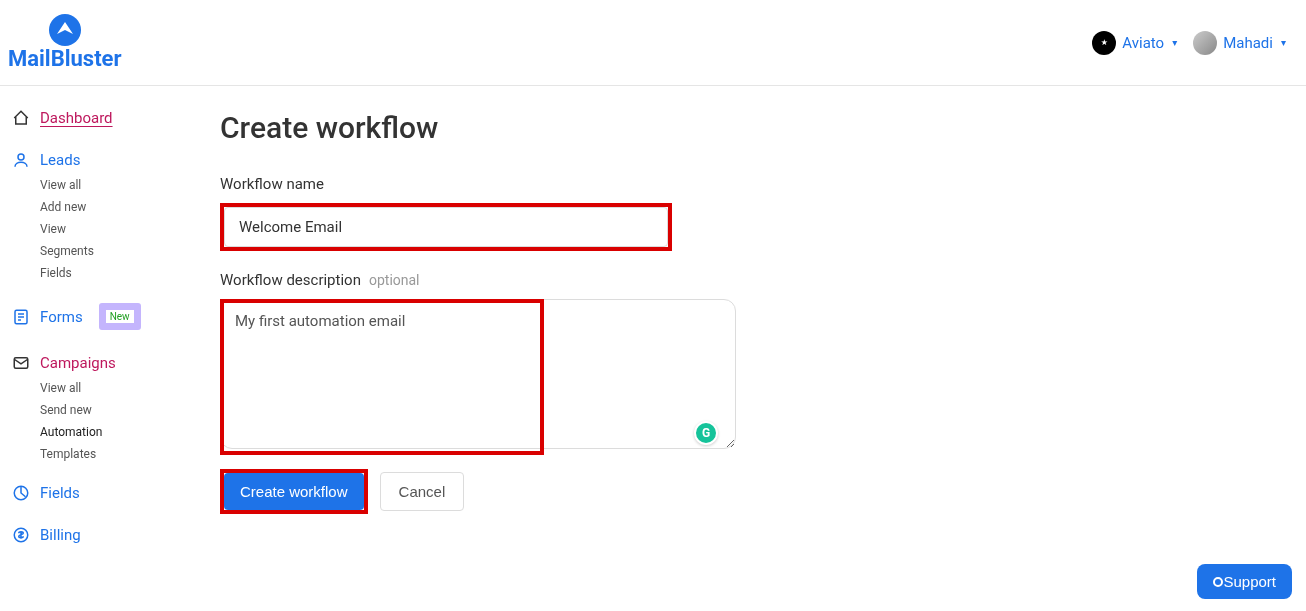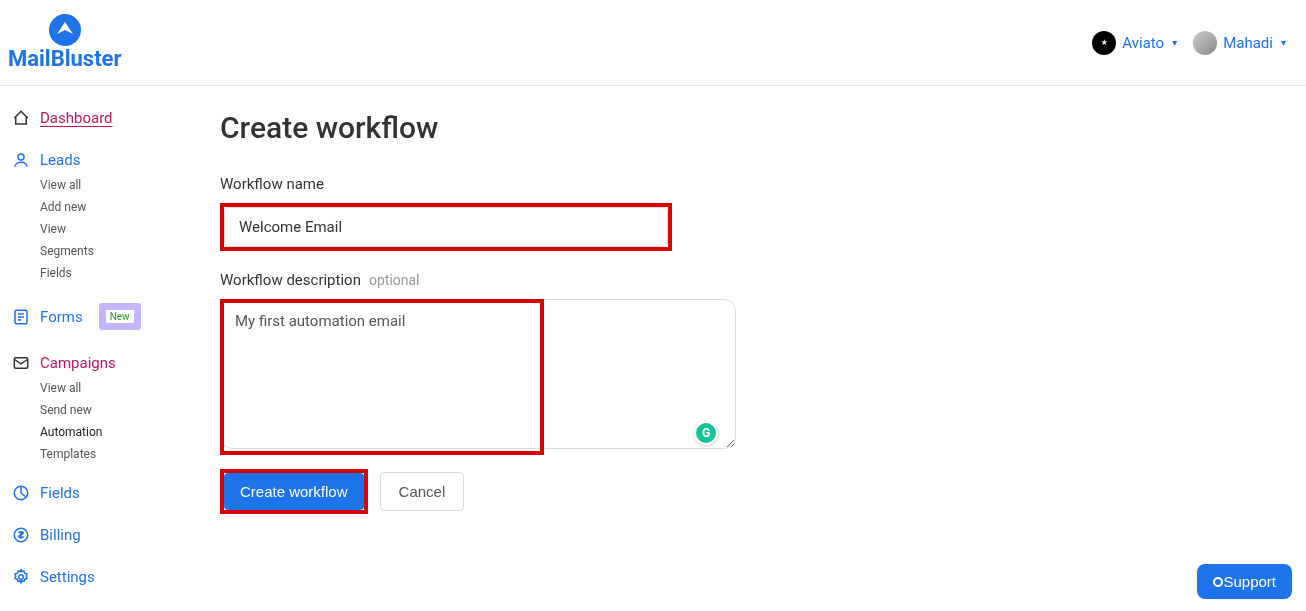--- a/index.html
+++ b/index.html
@@ -268,31 +268,20 @@
         <span class="nav-icon">
           <svg width="18" height="18" viewBox="0 0 24 24" fill="none" stroke="#1e73e8" stroke-width="2">
               <circle cx="12" cy="12" r="9"></circle>
               <path d="M12 7v10M9 9.5c0-1 1-2 3-2s3 1 3 2-1 1.5-3 2-3 1-3 2 1 2 3 2 3-1 3-2"></path>
             </svg>
         </span>
         <span>Billing</span>
       </div>
     </div>
 
-    <div class="nav-group">
-      <div class="nav-item">
-        <span class="nav-icon">
-          <svg width="18" height="18" viewBox="0 0 24 24" fill="none" stroke="#1e73e8" stroke-width="2">
-              <circle cx="12" cy="12" r="3"></circle>
-              <path d="M12 2l1 3 3-1 1 3 3 1-1 3 1 3-3 1-1 3-3-1-1 3-1-3-3 1-1-3-3-1 1-3-1-3 3-1 1-3 3 1z" stroke-linejoin="round"></path>
-            </svg>
-        </span>
-        <span>Settings</span>
-      </div>
-    </div>
   </nav>
 
   <main class="main">
     <h1 class="page-title">Create workflow</h1>
 
     <div class="form-label">Workflow name</div>
     <div class="input-wrap-highlight">
       <input type="text" class="text-input" value="Welcome Email" style="">
     </div>
 

